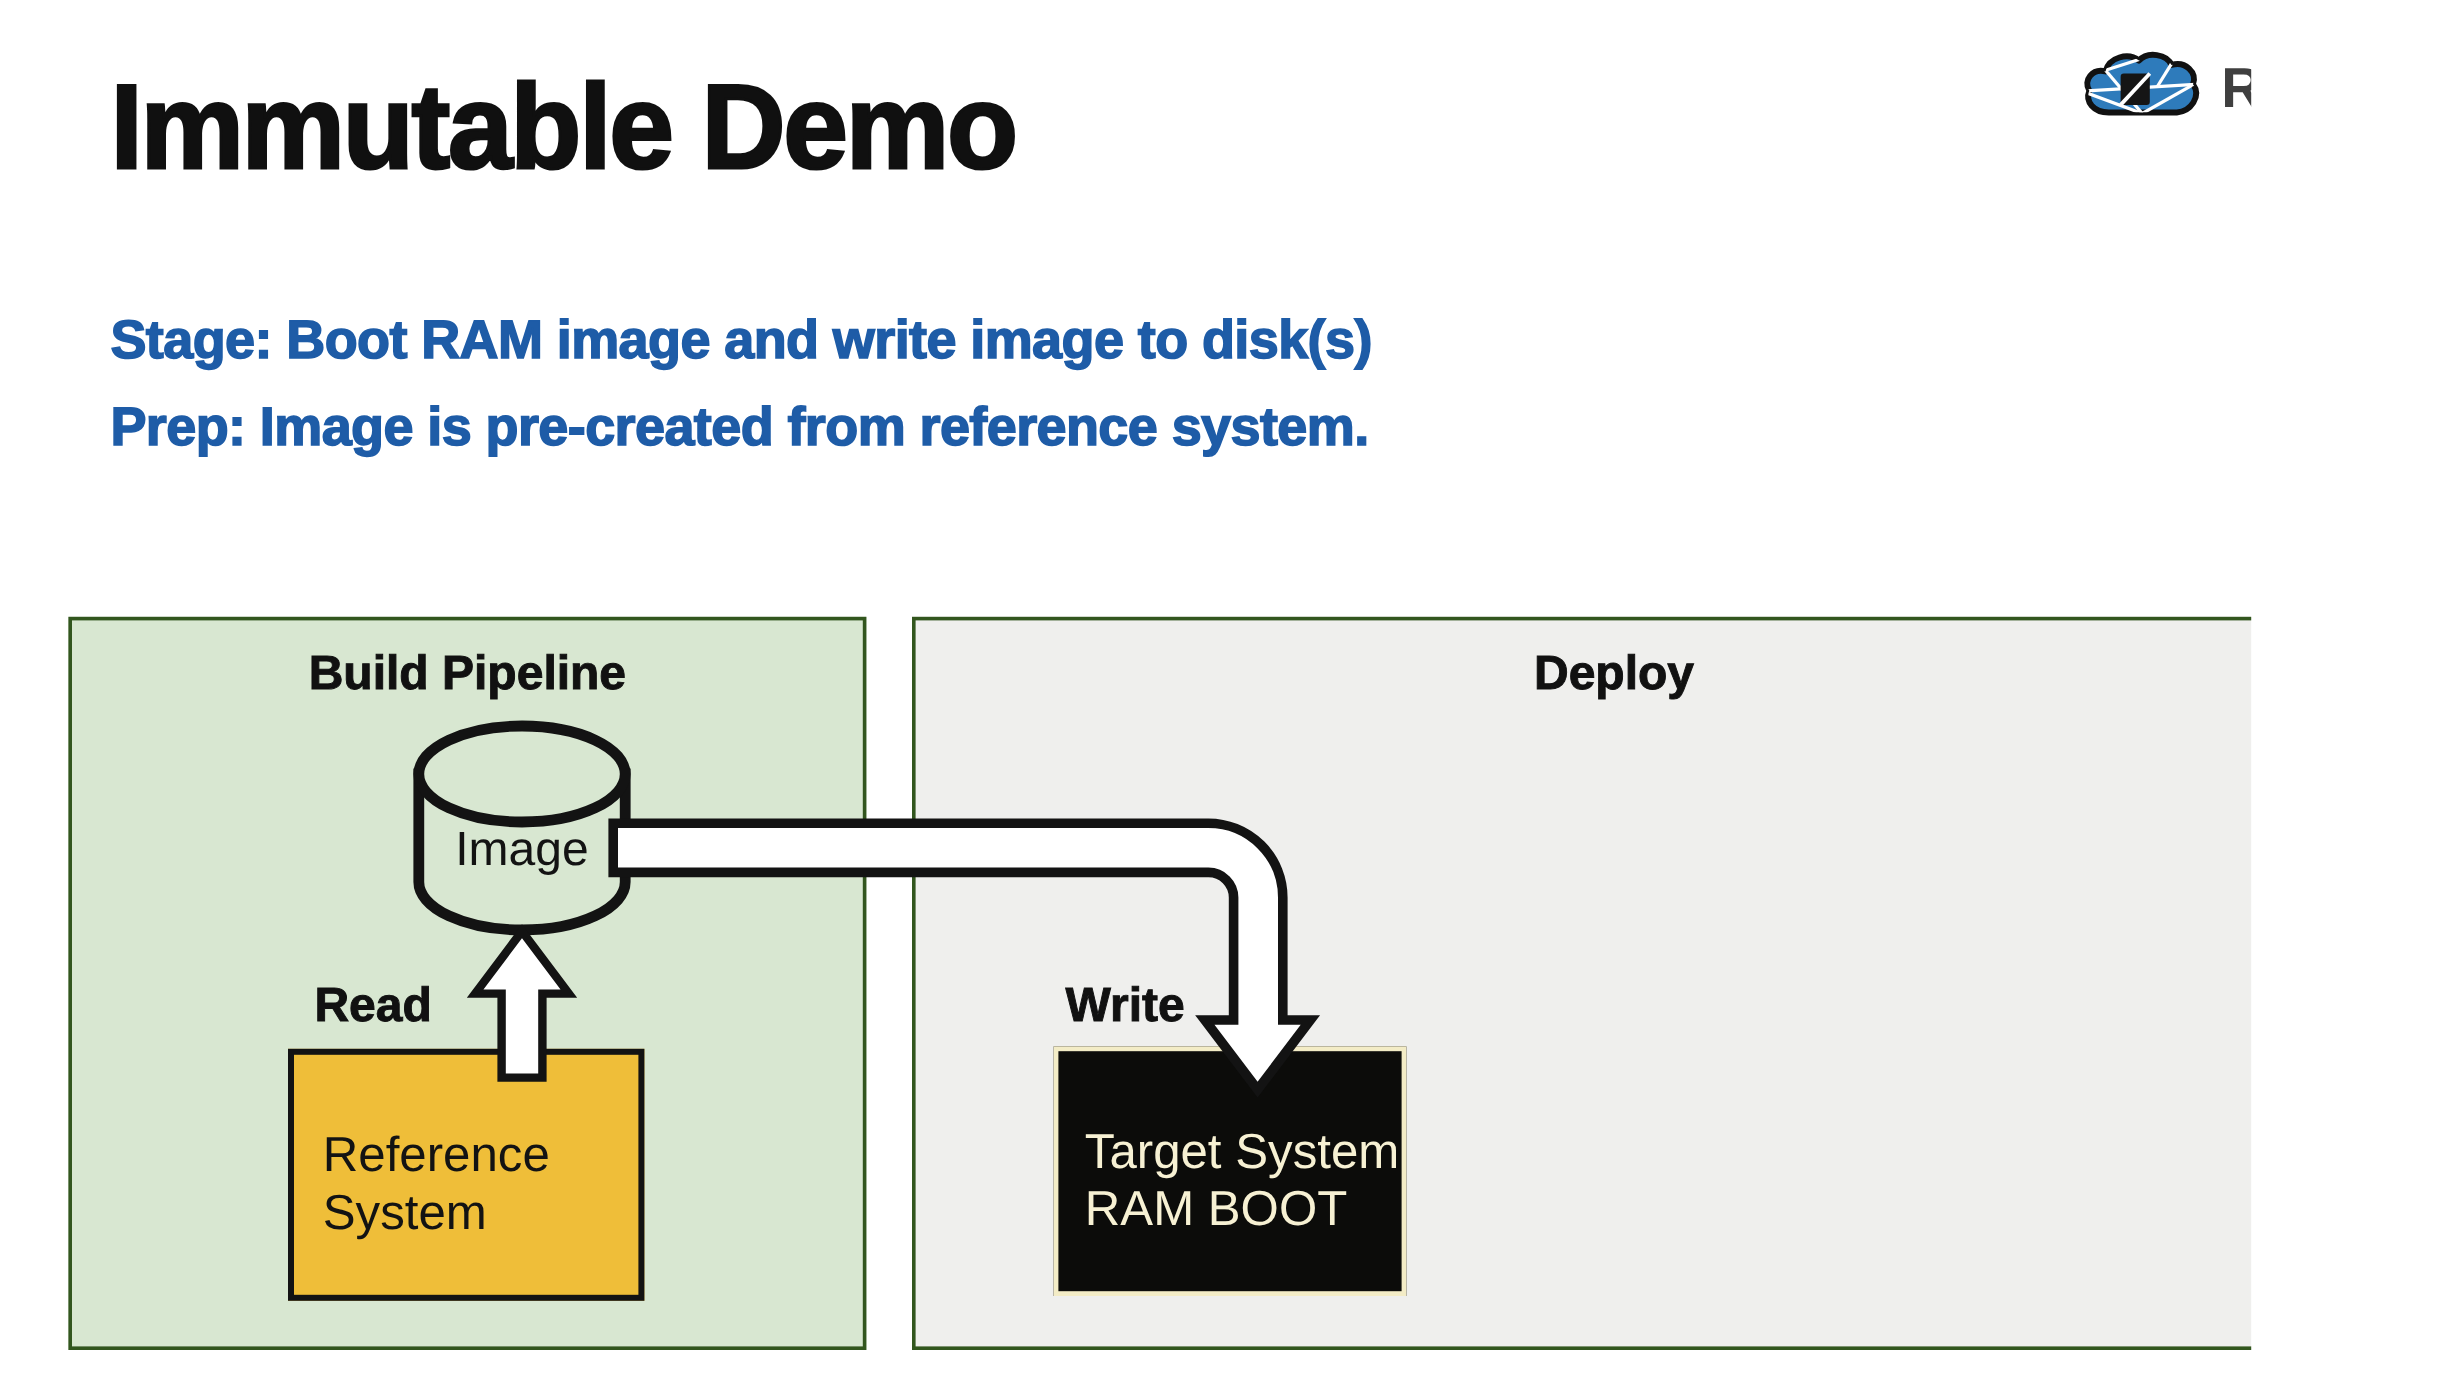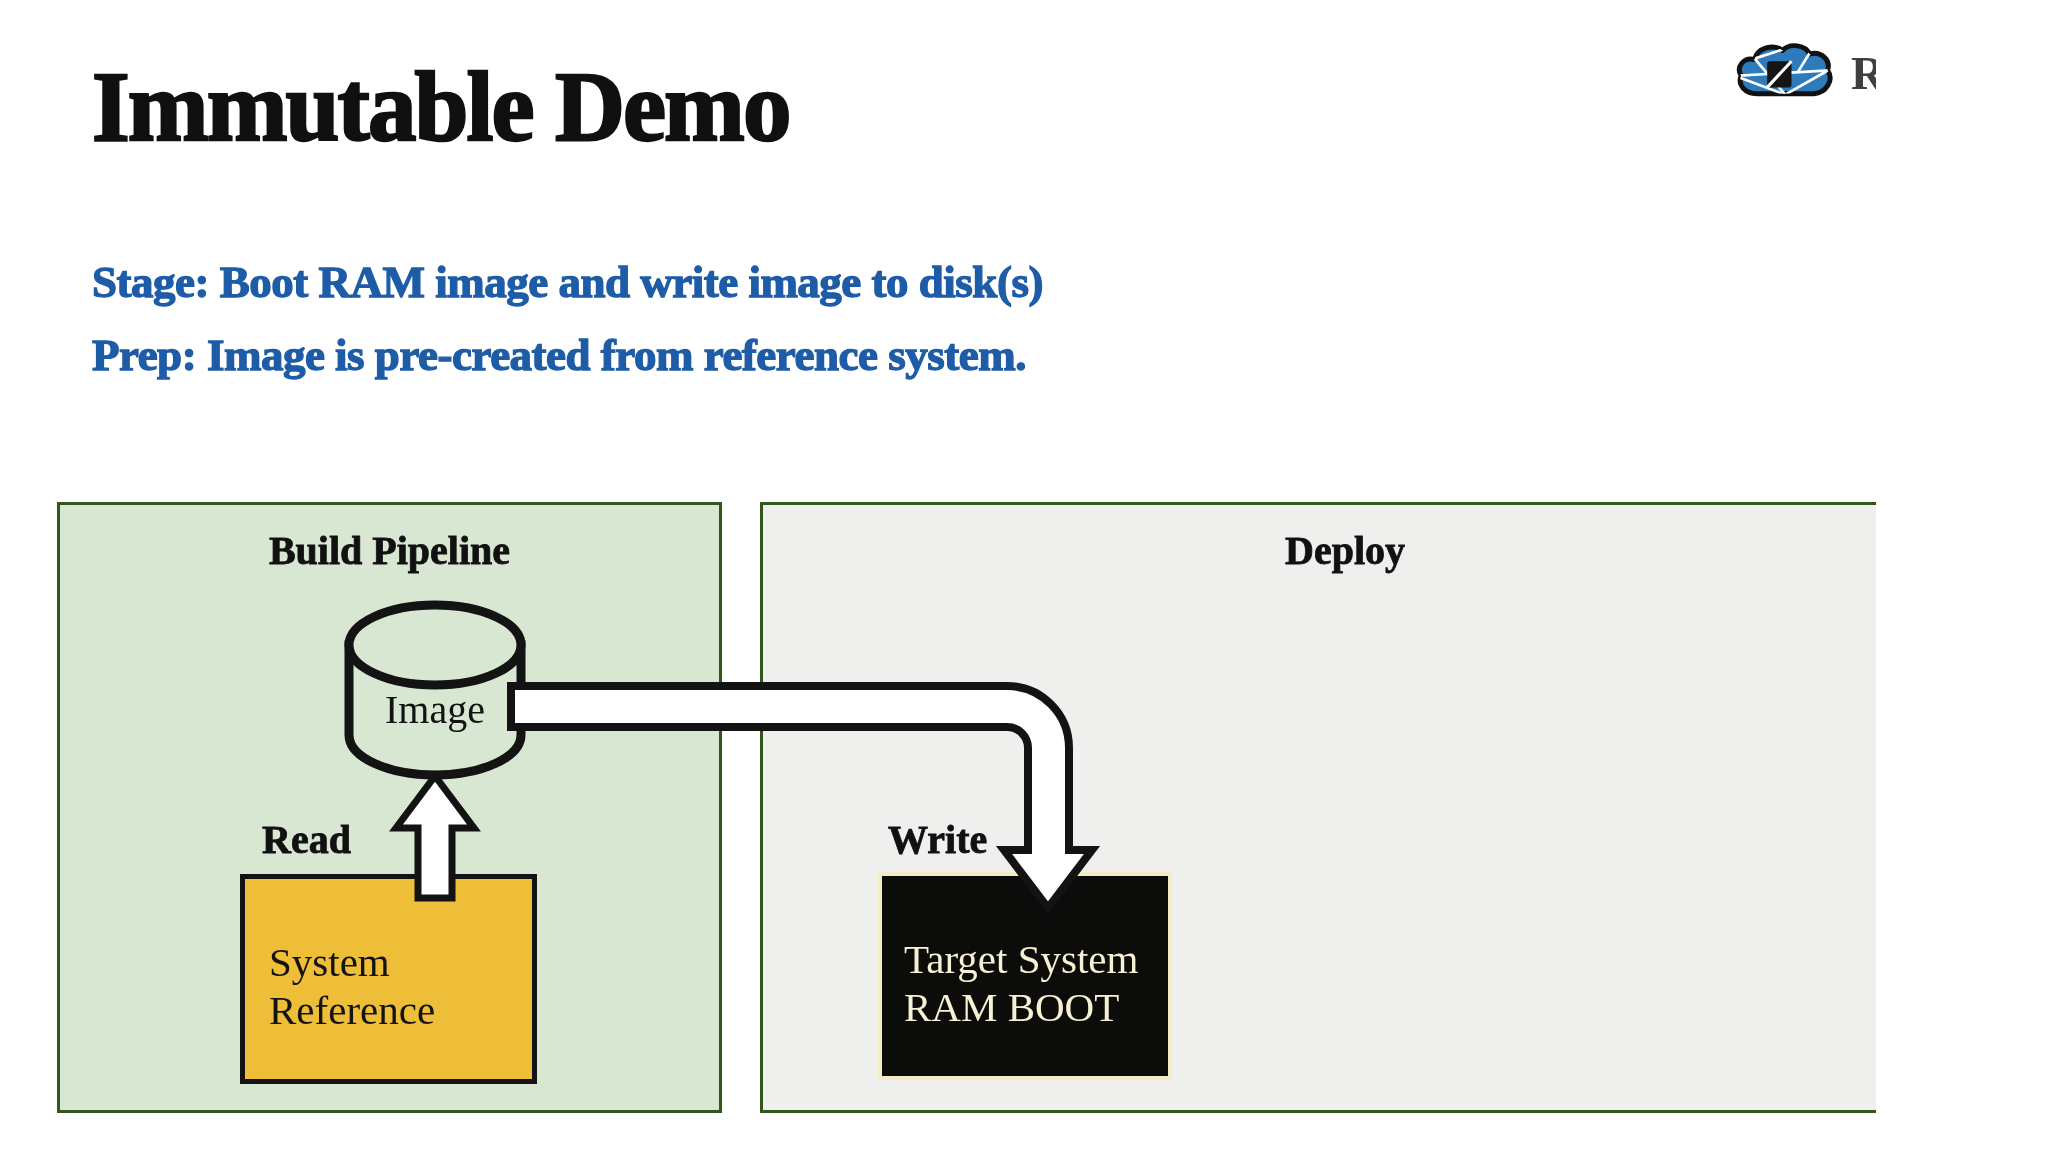--- a/index.html
+++ b/index.html
@@ -1,18 +1,18 @@
 <!DOCTYPE html>
 <html style="--accent-blue: #1e5ca7; --panel-green: #d8e7d1; --panel-gray: #efefed; --panel-border-green: #32561e; --reference-yellow: #efbe39; --target-black: #0c0c0a; --target-border-cream: #f3ecc6; --target-text-cream: #f7f1d3; --logo-cloud-blue: #2e7bbb;"><head>
 <meta charset="utf-8">
 <style>
   html,body{margin:0;padding:0;background:#ffffff;}
   #slide{
     position:relative;width:1876px;height:1152px;overflow:hidden;background:#ffffff;
-    font-family:Liberation Serif, serif;
+    font-family:Liberation Sans, sans-serif;
   }
   .abs{position:absolute;}
 
   
   .title{
     left:92px;top:54px;
     font-weight:bold;font-size:100px;line-height:1.05;
     letter-spacing:-2px;color:#101010;
     -webkit-text-stroke:2.4px #101010;
     transform:scaleX(.97);transform-origin:left top;
@@ -29,21 +29,21 @@
   }
 
   
   .logo{left:1733px;top:40px;display:flex;align-items:flex-end;gap:10px;z-index:4;}
   .logo svg{display:block;}
   .brand{
     font-weight:bold;font-size:47px;color:#3f3f3f;letter-spacing:.5px;line-height:66px;
   }
 
   
-  .panel{box-sizing:border-box;border:3px solid var(--panel-border-green,#32561e);z-index:1;}
+  .panel{box-sizing:border-box;border:3px solid var(--panel-border-green,#32561e);z-index:1;margin-top:12px;}
   .panel-green{left:57px;top:502px;width:665px;height:611px;background:var(--panel-green,#d8e7d1);}
   .panel-gray{left:760px;top:502px;width:1170px;height:611px;background:var(--panel-gray,#efefed);padding-left:12px;}
   .panel-title{
     position:absolute;top:22px;left:0;width:100%;text-align:center;
     font-weight:bold;font-size:40px;color:#111;
     -webkit-text-stroke:.8px #111;
   }
 
   
   .float-label{
@@ -117,22 +117,22 @@
 
   <div class="abs panel panel-green">
     <div class="panel-title">Build Pipeline</div>
   </div>
 
   <div class="abs panel panel-gray">
     <div class="panel-title">Deploy</div>
   </div>
 
   <div class="abs node-box ref-box">
+    <div>Reference</div>
     <div>System</div>
-    <div>Reference</div>
   </div>
 
   <div class="abs node-box target-box">
     <div>Target System</div>
     <div>RAM BOOT</div>
   </div>
 
   <svg id="diagram-svg" class="abs" width="2048" height="1152" viewBox="0 0 2048 1152">
 
     <path d="M349 645 L349 735 A86 40 0 0 0 521 735 L521 645 Z" style="fill:var(--panel-green,#d8e7d1)" stroke="#131313" stroke-width="9"></path>

